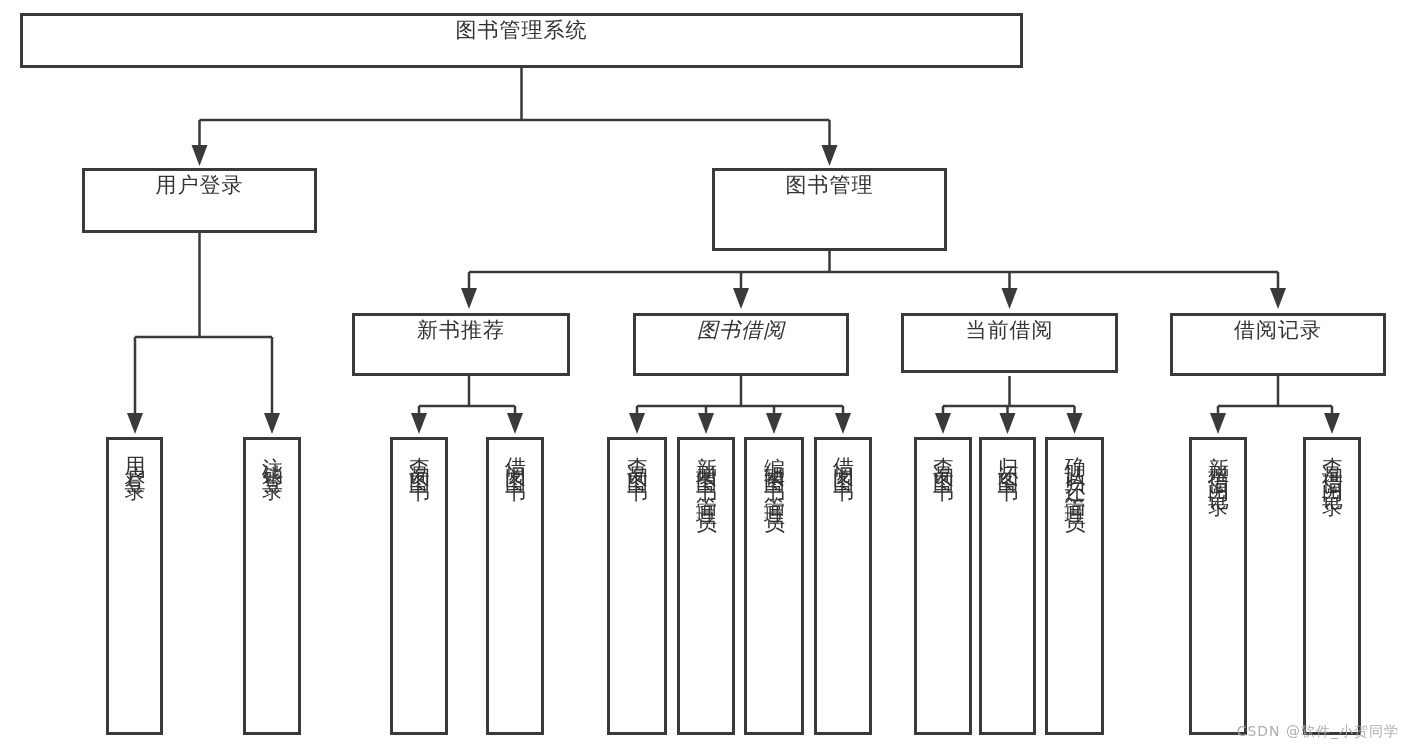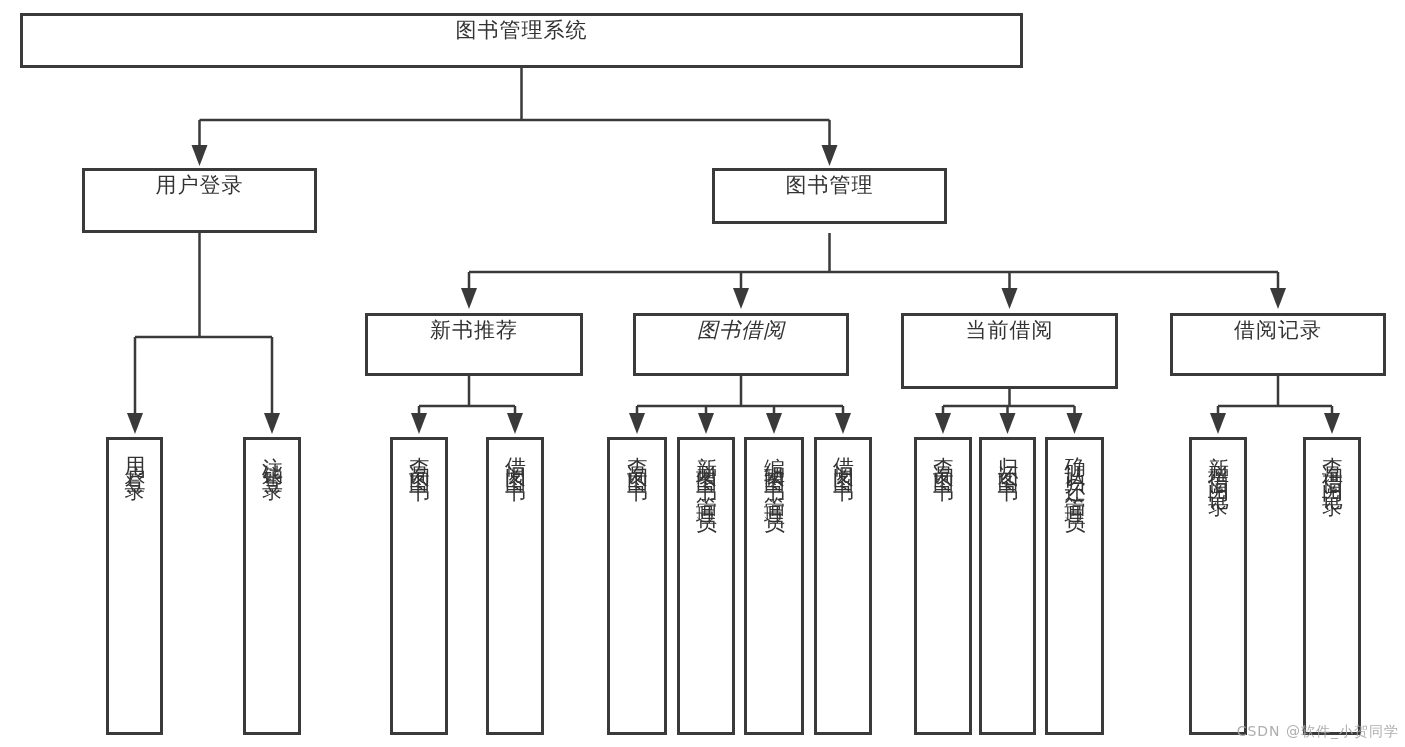--- a/index.html
+++ b/index.html
@@ -112,31 +112,31 @@
     <polygon points="1324,413 1340,413 1332,434"></polygon>
   </svg>
 
   <div class="node h" style="left:20px;top:13px;width:1003px;height:55px;">
     <span class="lbl">图书管理系统</span>
   </div>
 
   <div class="node h" style="left:82px;top:168px;width:235px;height:65px;">
     <span class="lbl">用户登录</span>
   </div>
-  <div class="node h" style="left:712px;top:168px;width:235px;height:56px;">
+  <div class="node h" style="left:712px;top:168px;width:235px;height:83px;">
     <span class="lbl">图书管理</span>
   </div>
 
-  <div class="node h" style="left:365px;top:313px;width:218px;height:63px;">
+  <div class="node h" style="left:352px;top:313px;width:218px;height:63px;">
     <span class="lbl">新书推荐</span>
   </div>
   <div class="node h" style="left:633px;top:313px;width:216px;height:63px;font-style:italic;">
     <span class="lbl">图书借阅</span>
   </div>
-  <div class="node h" style="left:901px;top:313px;width:217px;height:76px;">
+  <div class="node h" style="left:901px;top:313px;width:217px;height:60px;">
     <span class="lbl">当前借阅</span>
   </div>
   <div class="node h" style="left:1170px;top:313px;width:216px;height:63px;">
     <span class="lbl">借阅记录</span>
   </div>
 
   <div class="node v" style="left:106px;top:437px;width:57px;height:298px;">
     <span class="lbl">用户登录</span>
   </div>
   <div class="node v" style="left:243px;top:437px;width:58px;height:298px;">

